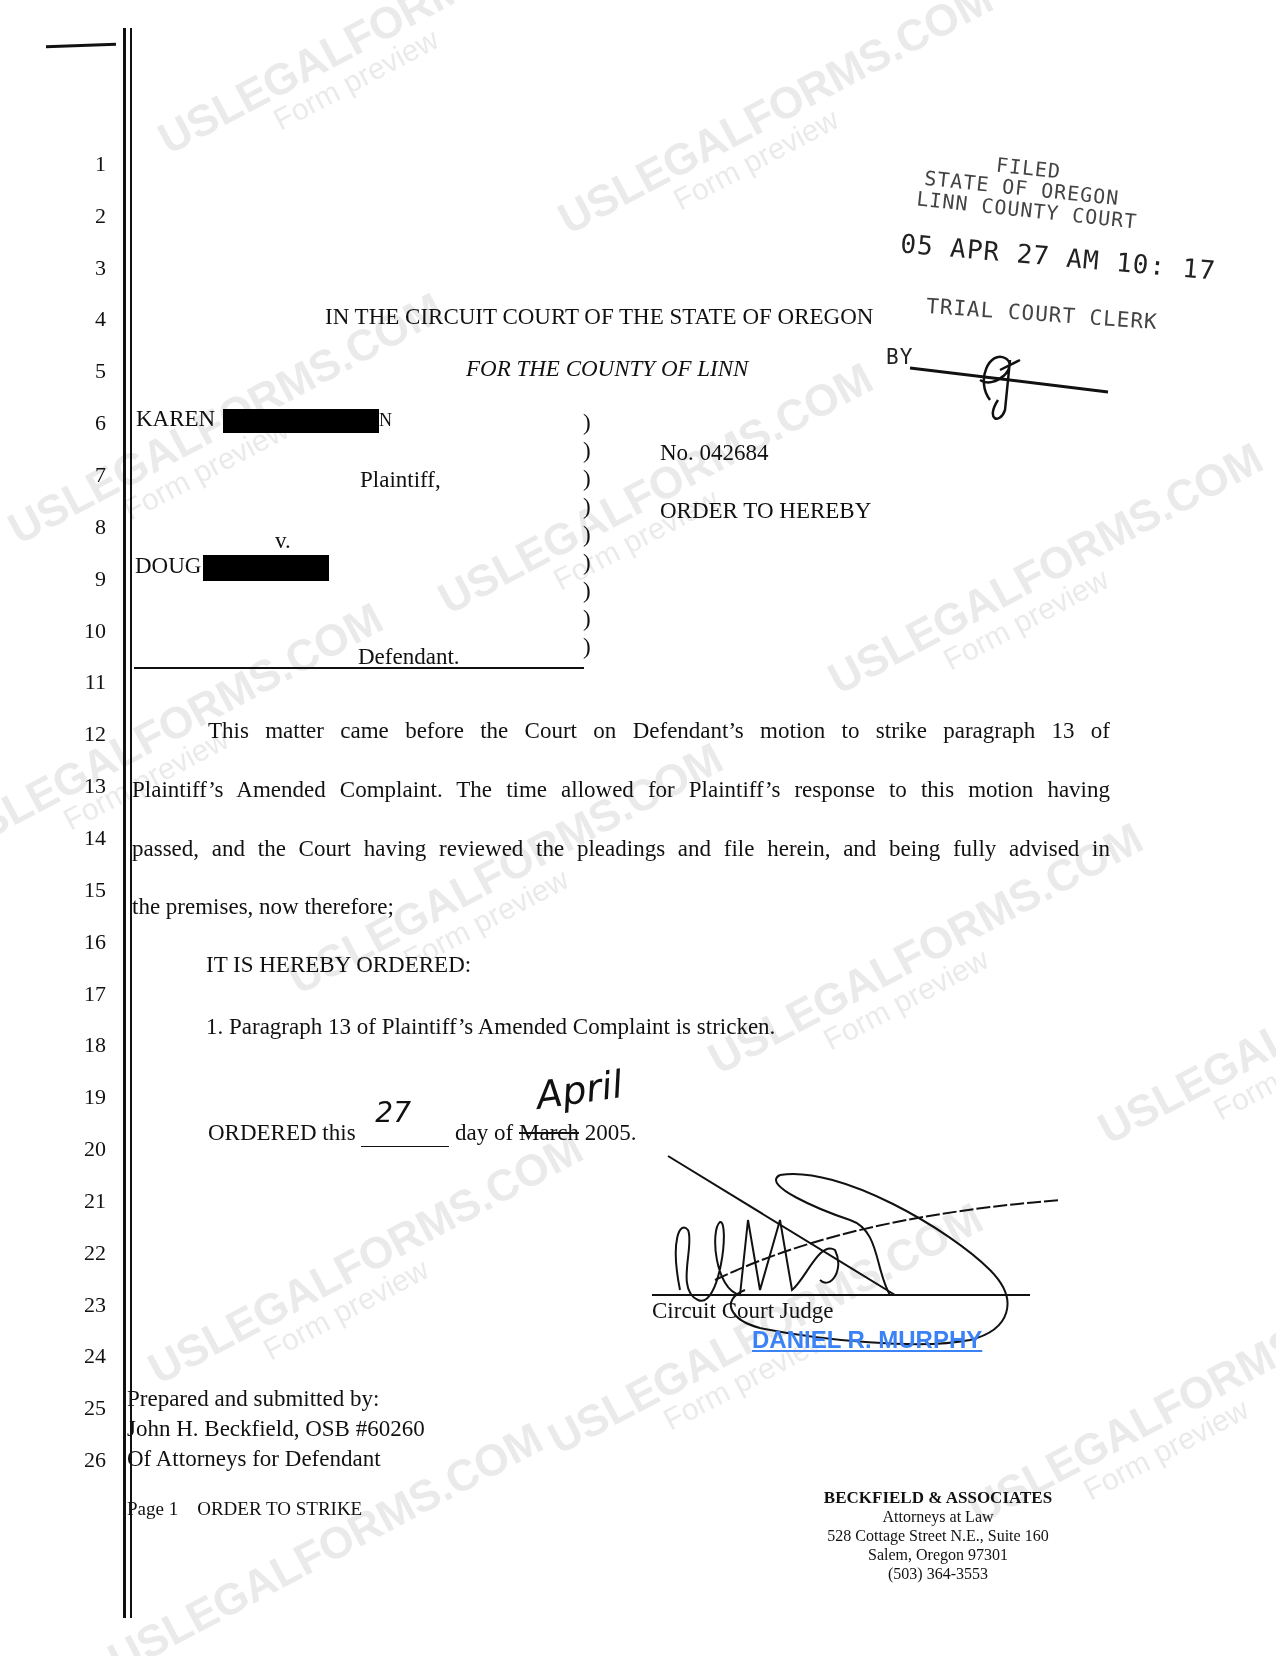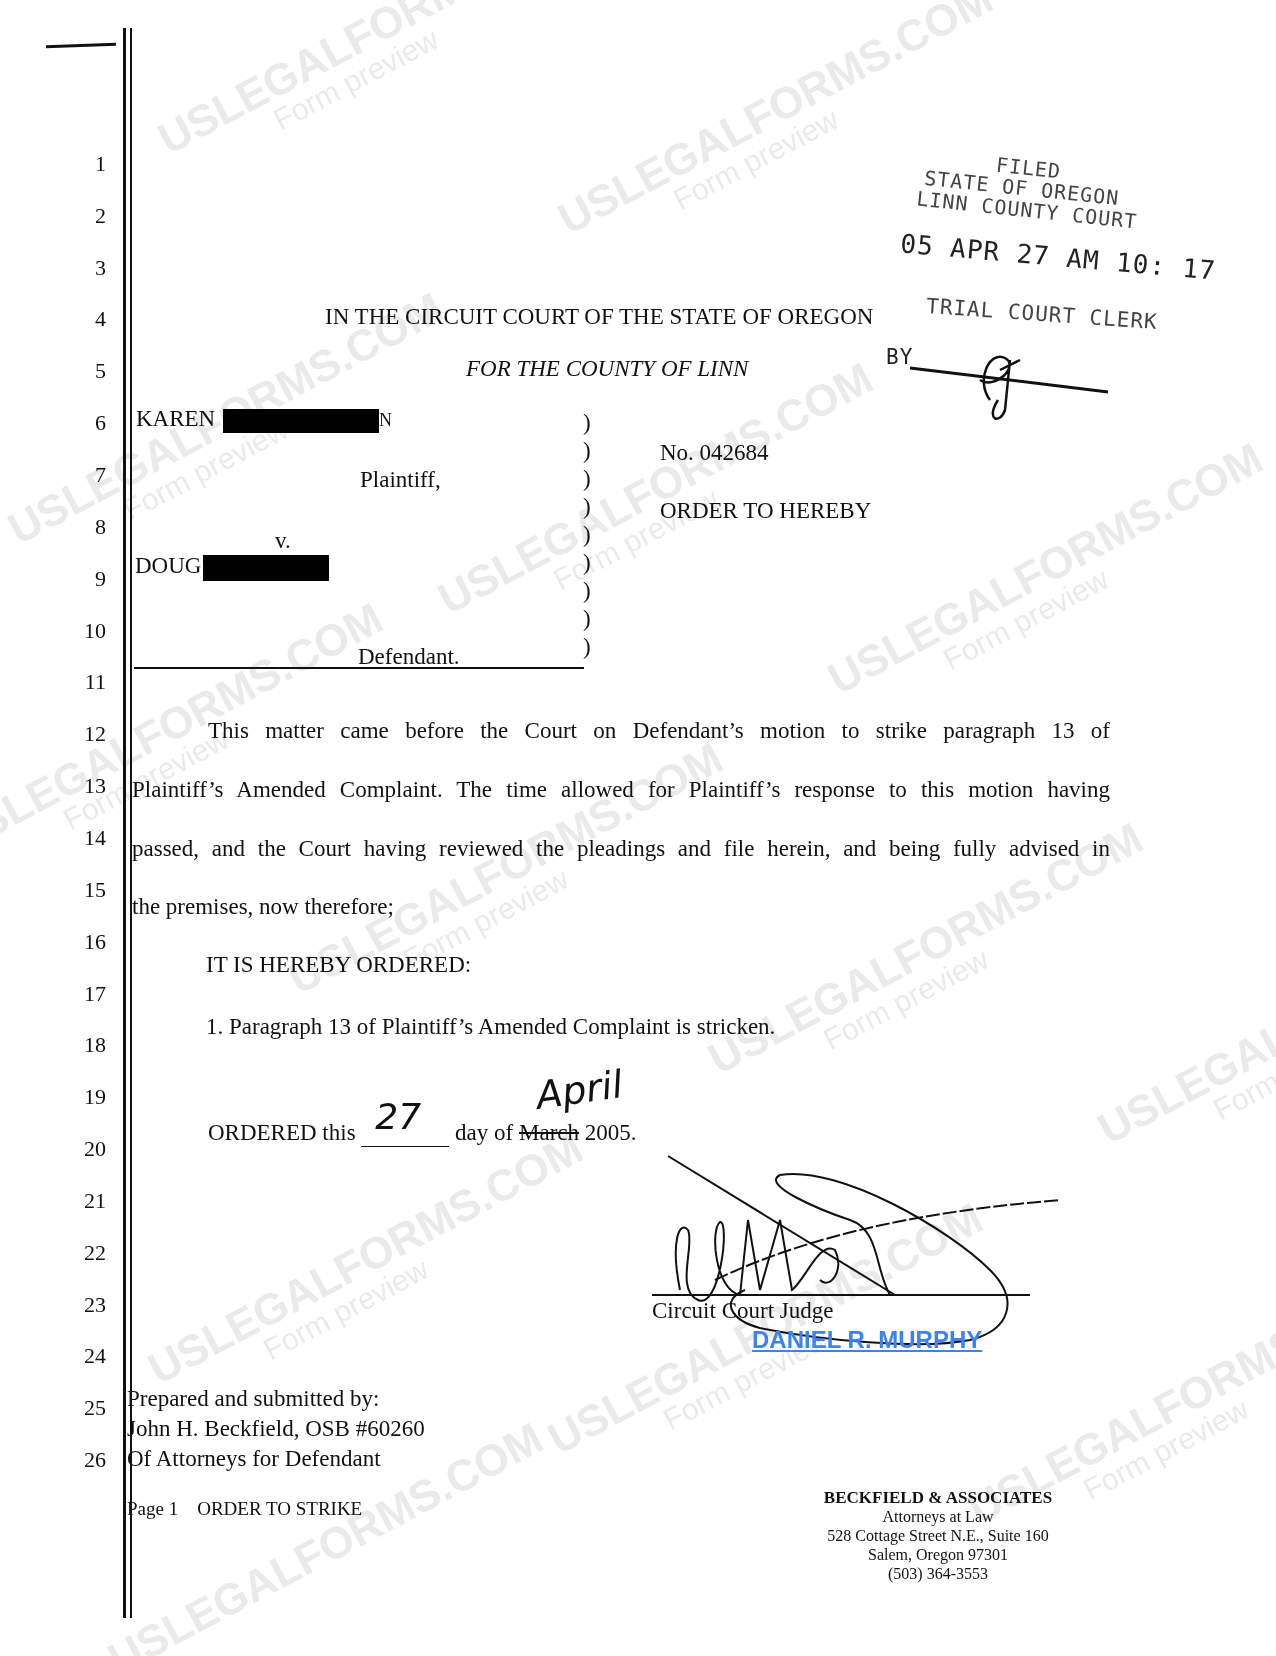--- a/index.html
+++ b/index.html
@@ -114,21 +114,21 @@
   <div class="body-line" style="top:836px;">passed, and the Court having reviewed the pleadings and file herein, and being fully advised in</div>
   <div class="abs txt" style="left:132px;top:894px;">the premises, now therefore;</div>
 </div>
 
 <div class="abs txt" style="left:206px;top:952px;">IT IS HEREBY ORDERED:</div>
 <div class="abs txt" style="left:206px;top:1014px;">1.  Paragraph 13 of Plaintiff’s Amended Complaint is stricken.</div>
 
 <div class="abs txt" style="left:208px;top:1120px;">
   <span>ORDERED this</span>
   <span style="display:inline-block;width:88px;border-bottom:1.5px solid #111;text-align:center;position:relative;">
-    <span style="font-family:'DejaVu Sans',sans-serif;font-size:36px;font-style:italic;position:absolute;left:14px;top:-24px;">27</span>&nbsp;
+    <span style="font-family:'DejaVu Sans',sans-serif;font-size:28px;font-style:italic;position:absolute;left:14px;top:-24px;">27</span>&nbsp;
   </span>
   <span>day of</span>
   <span style="text-decoration:line-through;text-decoration-thickness:2px;">March</span>
   <span>2005.</span>
 </div>
 <div class="abs" style="left:536px;top:1068px;font-family:'DejaVu Sans',sans-serif;font-style:italic;font-size:38px;transform:rotate(-8deg);">April</div>
 
 <div>
   <svg class="abs" style="left:620px;top:1150px;" width="460" height="220">
     <path d="M48 6 L 275 145" fill="none" stroke="#111" stroke-width="2"></path>

